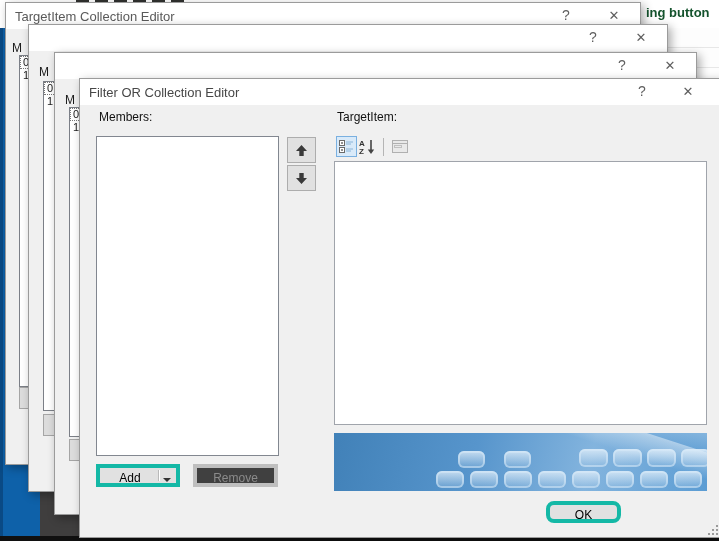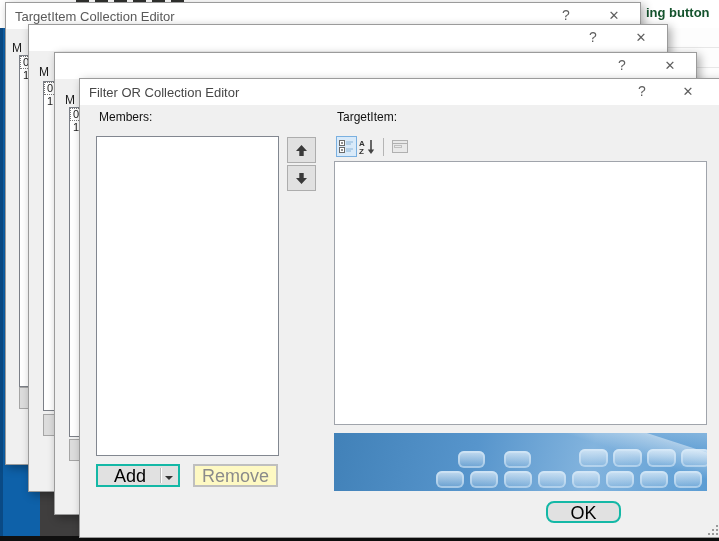--- a/index.html
+++ b/index.html
@@ -52,24 +52,24 @@
 
   
   .banner{position:absolute;overflow:hidden;
     background:linear-gradient(103deg,#4181b8 0%,#5795cc 38%,#83b4de 68%,#5b9cd3 100%);}
   .banner .streak{position:absolute;width:260px;height:26px;transform:rotate(18deg);
     background:linear-gradient(180deg,rgba(255,255,255,.45),rgba(255,255,255,0));}
   .key{position:absolute;border-radius:6px;
     background:linear-gradient(180deg,rgba(235,245,253,.75),rgba(150,190,225,.25));
     box-shadow:inset 0 0 0 2px rgba(215,233,248,.55);}
 
-  .btn{position:absolute;background:#e1e1e1;border:2px solid #14b8a6;box-sizing:border-box;
-    font-size:18px;color:#000;text-align:center;}
+  .btn{position:absolute;background:#e1e1e1;border:4px solid #14b8a6;box-sizing:border-box;
+    font-size:12px;color:#000;text-align:center;}
   .btn .cap{display:block;line-height:21px;}
-  .btn.disabled{background:#fef9c3;border-color:#bfbfbf;color:#8b8b8b;text-align:center;}
+  .btn.disabled{background:#404040;border-color:#bfbfbf;color:#8b8b8b;text-align:center;}
   .split-divider{position:absolute;right:16px;top:2px;bottom:2px;width:1px;background:#fff;border-left:1px solid #b9b9b9;}
   .drop-arrow{position:absolute;right:5px;top:10px;width:0;height:0;
     border-left:4px solid transparent;border-right:4px solid transparent;border-top:4px solid #333;}
   .grip{position:absolute;width:11px;height:11px;}
   .grip i{position:absolute;width:2px;height:2px;background:#9a9a9a;}
 </style>
 </head>
 <body>
 
 <div id="app">

